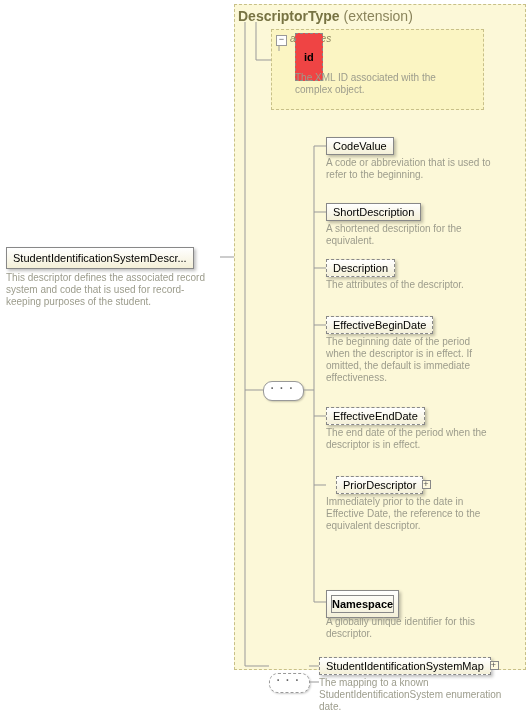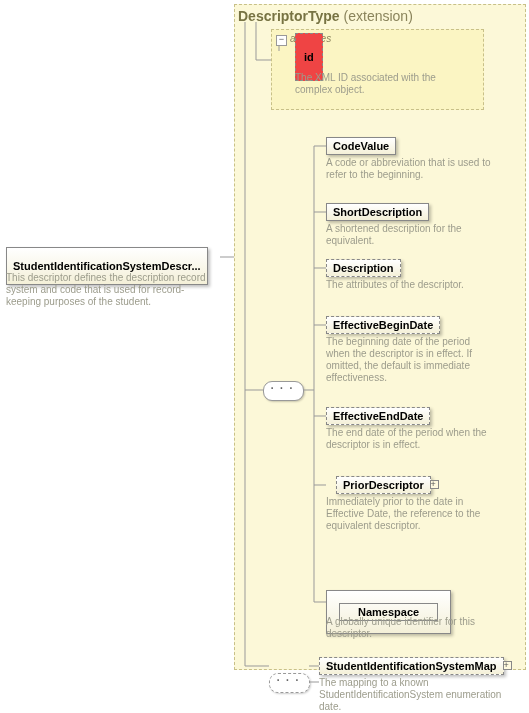--- a/index.html
+++ b/index.html
@@ -1,45 +1,45 @@
 <!DOCTYPE html>
 <html><head>
 <meta charset="utf-8">
 <style>
 body{margin:0;font-family:Tahoma,Arial,sans-serif;font-size:11px;background:#fff;width:529px;height:713px;position:relative}
-.root-box{position:absolute;left:6px;top:247px;border:1px solid #888;background:linear-gradient(#fff,#f4f0d8);padding:12px 6px;font-weight:bold;box-shadow:2px 2px 3px rgba(0,0,0,.25);max-width:212px;white-space:nowrap;overflow:hidden;text-overflow:ellipsis}
+.root-box{position:absolute;left:6px;top:247px;border:1px solid #888;background:linear-gradient(#fff,#f4f0d8);padding:4px 6px;font-weight:normal;box-shadow:2px 2px 3px rgba(0,0,0,.25);max-width:212px;white-space:nowrap;overflow:hidden;text-overflow:ellipsis}
 .desc{color:#9c9c8c;font-size:10px;line-height:12px}
 .root-desc{position:absolute;left:6px;top:272px;width:212px}
 .ext-box{position:absolute;left:234px;top:4px;width:290px;height:664px;border:1px dashed #c8c088;background:#fcf8d8}
 .ext-title{position:absolute;left:238px;top:8px;font-size:14px;color:#8a845c}
 .ext-title b{color:#777343;font-weight:bold}
 .attr-box{position:absolute;left:271px;top:29px;width:211px;height:79px;border:1px dashed #c8c088;background:#fbf5c3}
 .attr-head{position:absolute;left:276px;top:33px;font-size:10px;color:#8a845c;font-style:italic}
 .attr-head .tb{display:inline-block;border:1px solid #999;background:#fff;width:9px;height:9px;line-height:7px;text-align:center;font-style:normal;font-size:9px;color:#555;margin-right:3px}
-.node{position:absolute;border:1px solid #888;background:linear-gradient(#fff,#f4f0d8);padding:2px 6px;font-weight:bold;box-shadow:2px 2px 3px rgba(0,0,0,.25);font-size:11px}
+.node{position:absolute;border:1px solid #888;background:linear-gradient(#fff,#f4f0d8);padding:2px 6px;font-weight:normal;box-shadow:2px 2px 3px rgba(0,0,0,.25);font-size:11px}
 .node.opt{border-style:dashed}
 .node.plus::after{content:"";position:absolute;right:-9px;top:50%;margin-top:-5px;width:9px;height:9px;border:1px solid #888;background:#fef9df;box-sizing:border-box}
 .node.plus::before{content:"+";position:absolute;right:-8px;top:50%;margin-top:-6px;width:9px;text-align:center;font-size:9px;font-weight:normal;color:#555;z-index:2}
 .ndesc{position:absolute;width:165px}
 .seq{position:absolute;width:39px;height:18px;border:1px solid #999;background:#fff;border-radius:9px;box-shadow:1px 1px 2px rgba(0,0,0,.2)}
 .seq::before{content:"···";position:absolute;left:0;right:0;top:-3px;text-align:center;font-size:16px;letter-spacing:4px;color:#666}
 .seq.opt{border-style:dashed}
 .id-inner{position:absolute;left:295px;top:51px}
 .id-inner .lbl{border:1px dashed #888;padding:17px 8px;font-weight:bold;background:#ef4444}
 .id-desc{position:absolute;left:295px;top:72px;width:170px}
 svg{position:absolute;left:0;top:0;pointer-events:none}
 svg path,svg line{stroke:#999;fill:none;stroke-width:1}
 .namespace-box{position:absolute;border:1px solid #888;background:linear-gradient(#fff,#f4f0d8);font-weight:bold;box-shadow:2px 2px 3px rgba(0,0,0,.25);font-size:11px;left:326px;top:590px}
-.namespace-box .pad{border:1px solid #888;margin:12px;padding:2px 18px}
+.namespace-box .pad{border:1px solid #888;margin:4px;padding:2px 0}
 </style>
 </head>
 <body>
 
 <div class="root-box">StudentIdentificationSystemDescr...</div>
-<div class="desc root-desc">This descriptor defines the description record system and code that is used for record-keeping purposes of the student.</div>
+<div class="desc root-desc">This descriptor defines the associated record system and code that is used for record-keeping purposes of the student.</div>
 
 <div class="ext-box"></div>
 <div class="ext-title"><b>DescriptorType</b> <span>(extension)</span></div>
 
 <div class="attr-box"></div>
 <div class="attr-head"><span class="tb">−</span><span>attributes</span></div>
 <div class="id-inner"><span class="lbl">id</span></div>
 <div class="desc id-desc">The XML ID associated with the complex object.</div>
 
 <div class="seq" style="left:263px;top:381px"></div>

